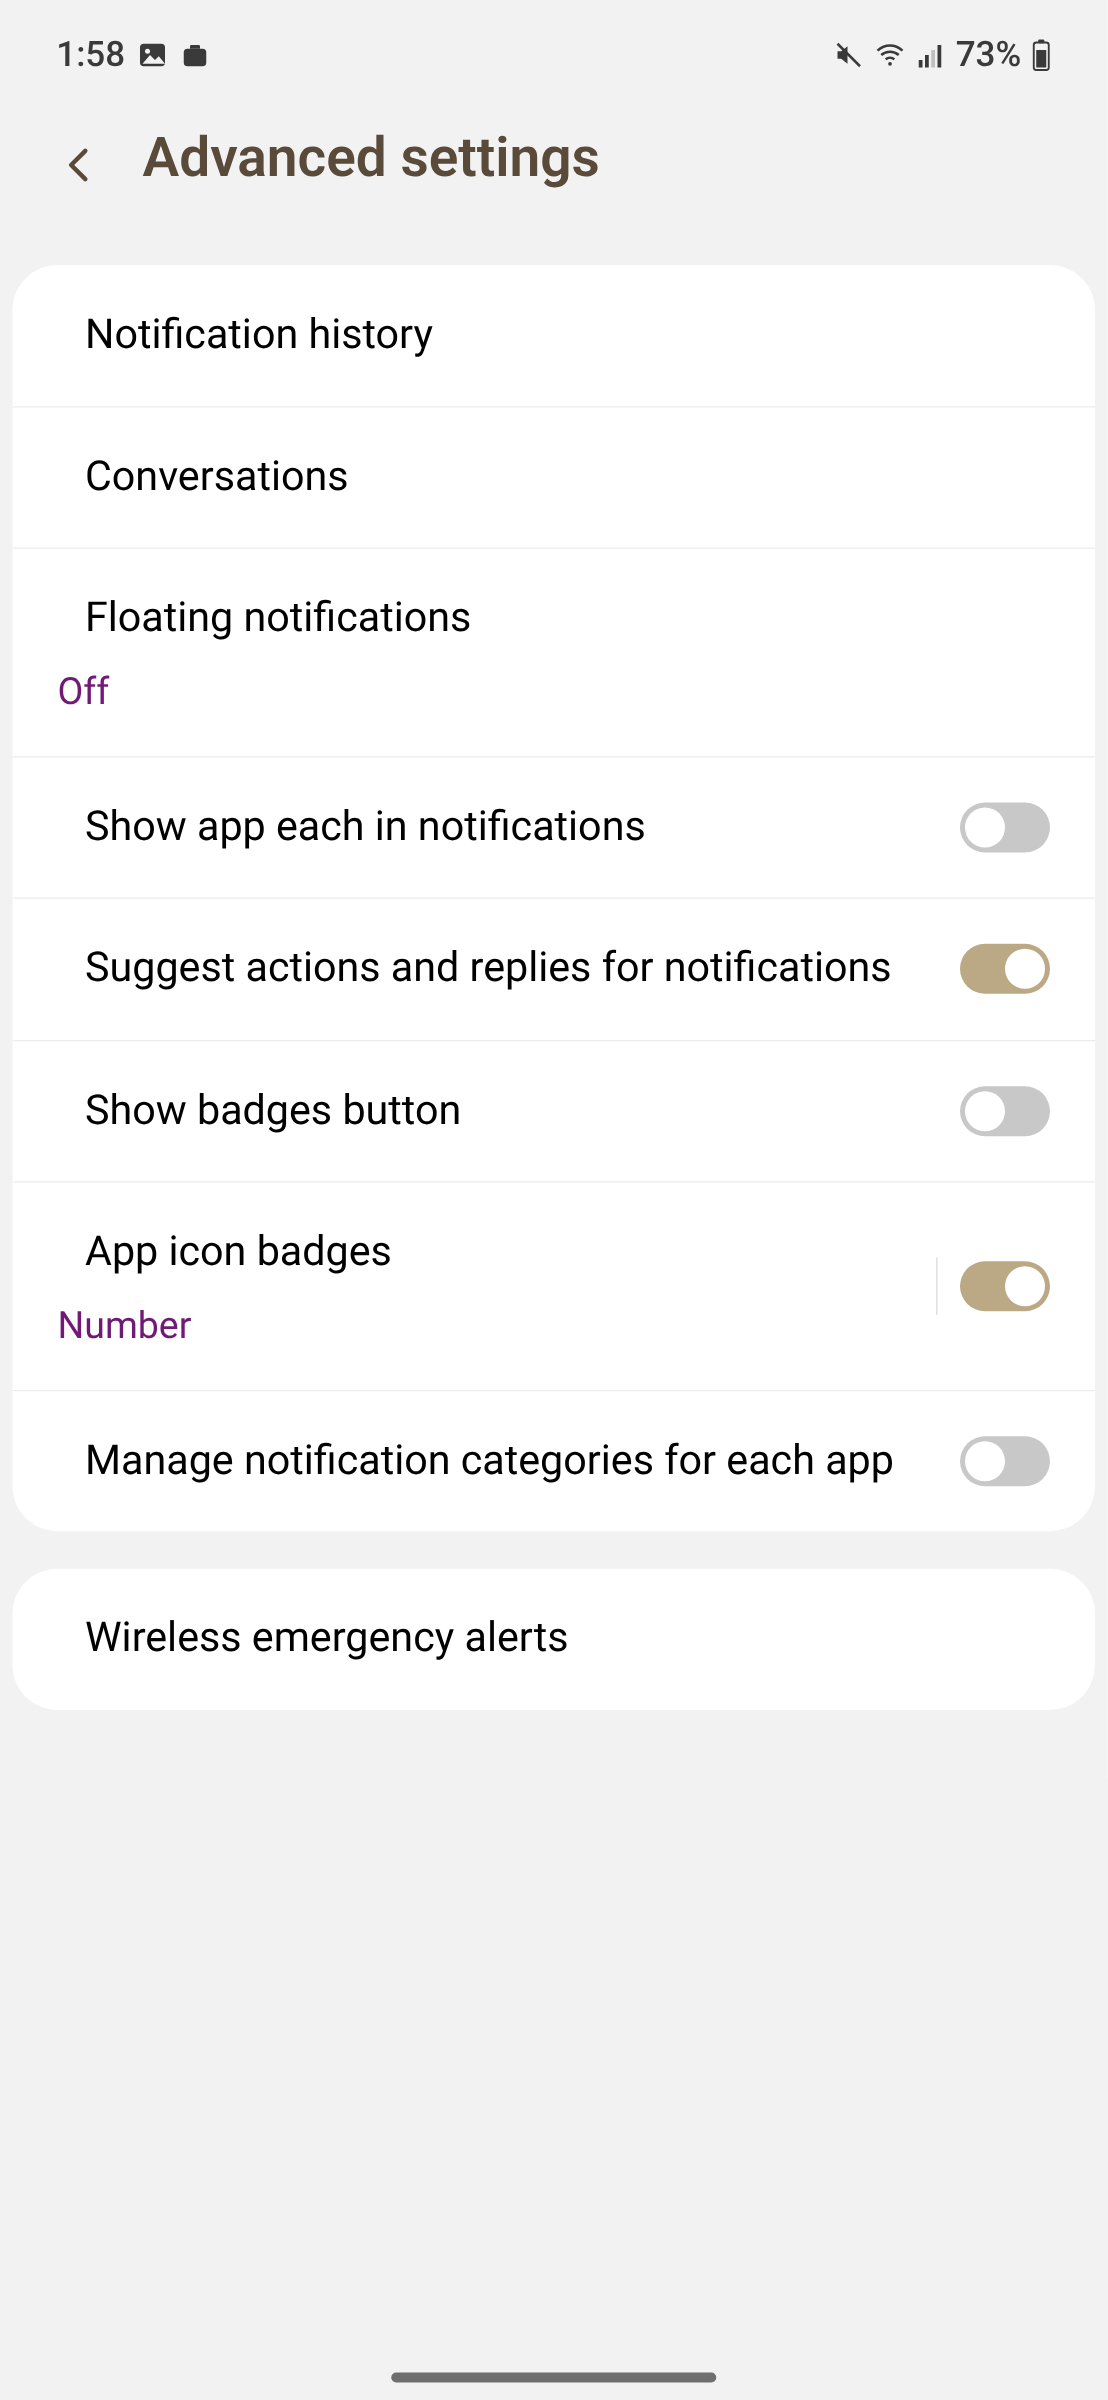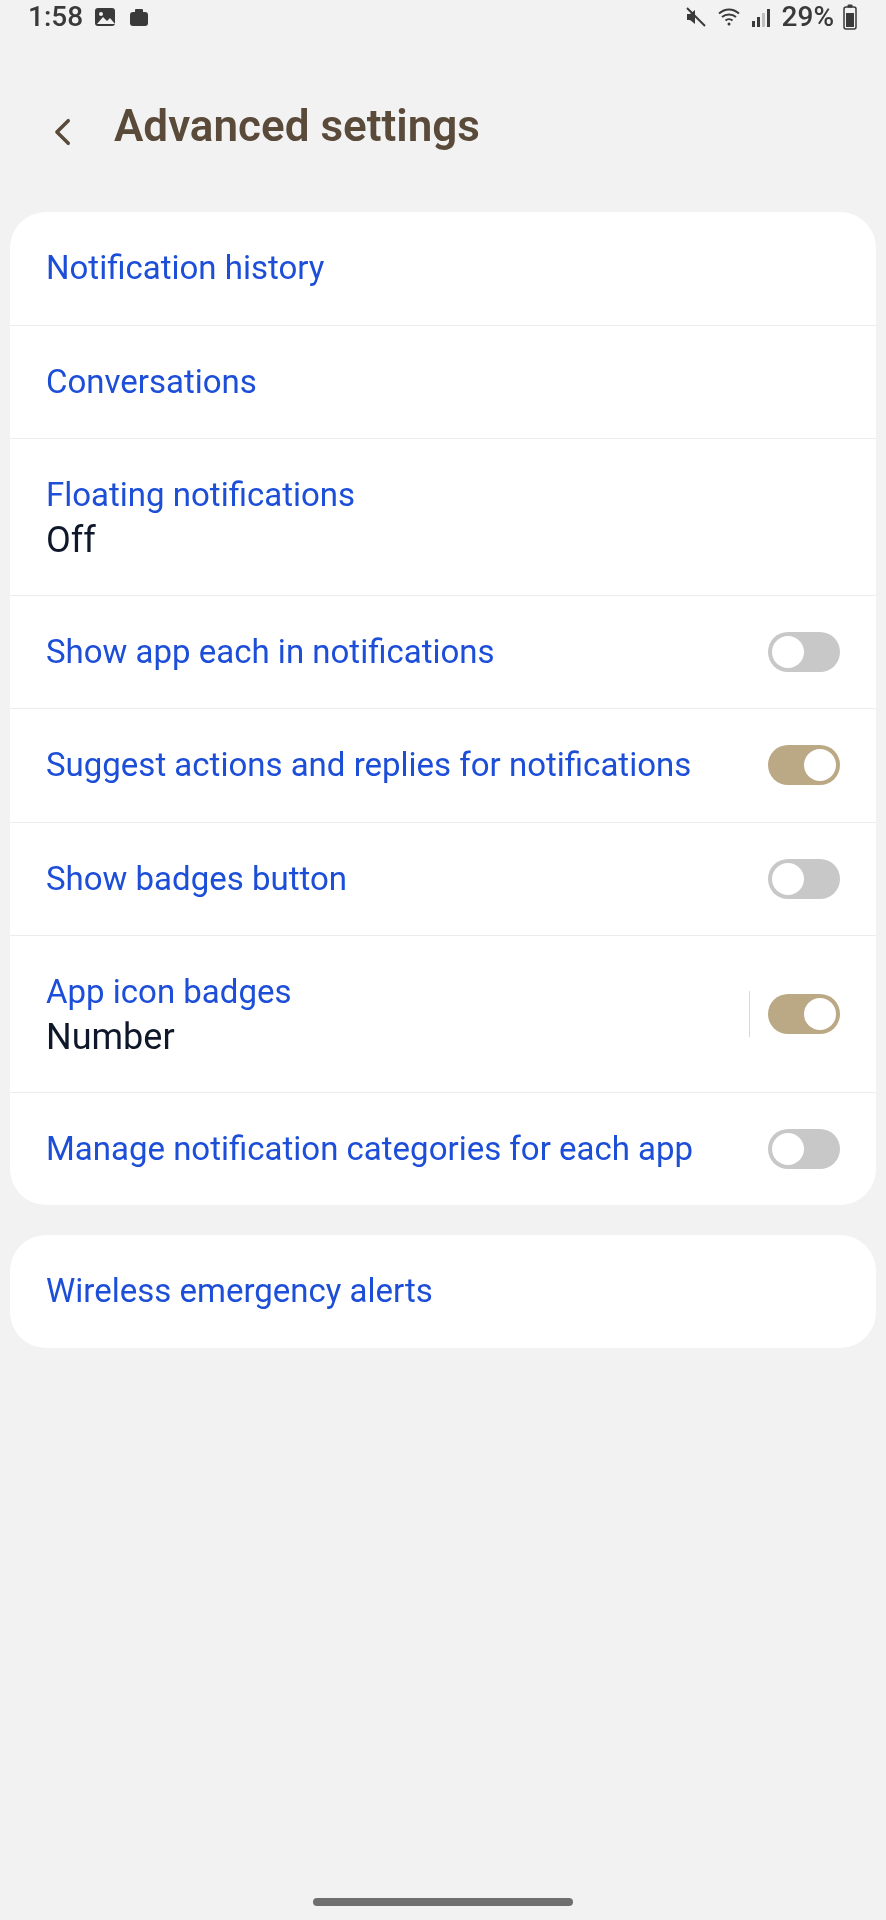--- a/index.html
+++ b/index.html
@@ -14,23 +14,23 @@
     background: #f2f2f2;
     font-family: -apple-system, BlinkMacSystemFont, "Segoe UI", Roboto, sans-serif;
     color: #1a1a1a;
     overflow: hidden;
   }
 
   
   .status-bar {
     height: 60px;
     display: flex;
-    align-items: flex-start;
+    align-items: flex-end;
     justify-content: space-between;
-    padding: 0 28px;
+    padding: 0 45px;
     font-size: 28px;
     color: #3a3a3a;
     font-weight: 500;
   }
   .status-left {
     display: flex;
     align-items: center;
     gap: 10px;
   }
   .status-right {
@@ -87,27 +87,28 @@
   }
   .row-text {
     display: flex;
     flex-direction: column;
     flex: 1;
     padding-right: 20px;
   }
   .row-title {
     font-size: 33px;
     font-weight: 400;
-    color: #1d4ed8;
+    color: #000000;
     line-height: 1.35;
+    margin-left: 22px;
   }
   .row-sub {
-    font-size: 36px;
-    color: #0f172a;
-    margin-top: 1px;
+    font-size: 30px;
+    color: #701a75;
+    margin-top: 18px;
   }
   .row-desc {
     font-size: 27px;
     color: #8a8a8a;
     margin-top: 8px;
     line-height: 1.3;
   }
   .row-right {
     display: flex;
     align-items: center;
@@ -198,21 +199,21 @@
         </svg>
     </span>
     <span class="status-icon">
       <svg width="24" height="24" viewBox="0 0 24 24" fill="#3a3a3a">
           <rect x="2" y="16" width="3" height="6"></rect>
           <rect x="7" y="12" width="3" height="10"></rect>
           <rect x="12" y="8" width="3" height="14" fill="#bfbfbf"></rect>
           <rect x="17" y="4" width="3" height="18"></rect>
         </svg>
     </span>
-    <span>29%</span>
+    <span>73%</span>
     <span class="status-icon">
       <svg width="16" height="26" viewBox="0 0 14 26" fill="none">
           <rect x="1" y="3" width="12" height="22" rx="2" stroke="#3a3a3a" stroke-width="1.5"></rect>
           <rect x="4.5" y="0.5" width="5" height="3" rx="1" fill="#3a3a3a"></rect>
           <rect x="3" y="9" width="8" height="14" fill="#3a3a3a"></rect>
         </svg>
     </span>
   </div>
 </div>
 

